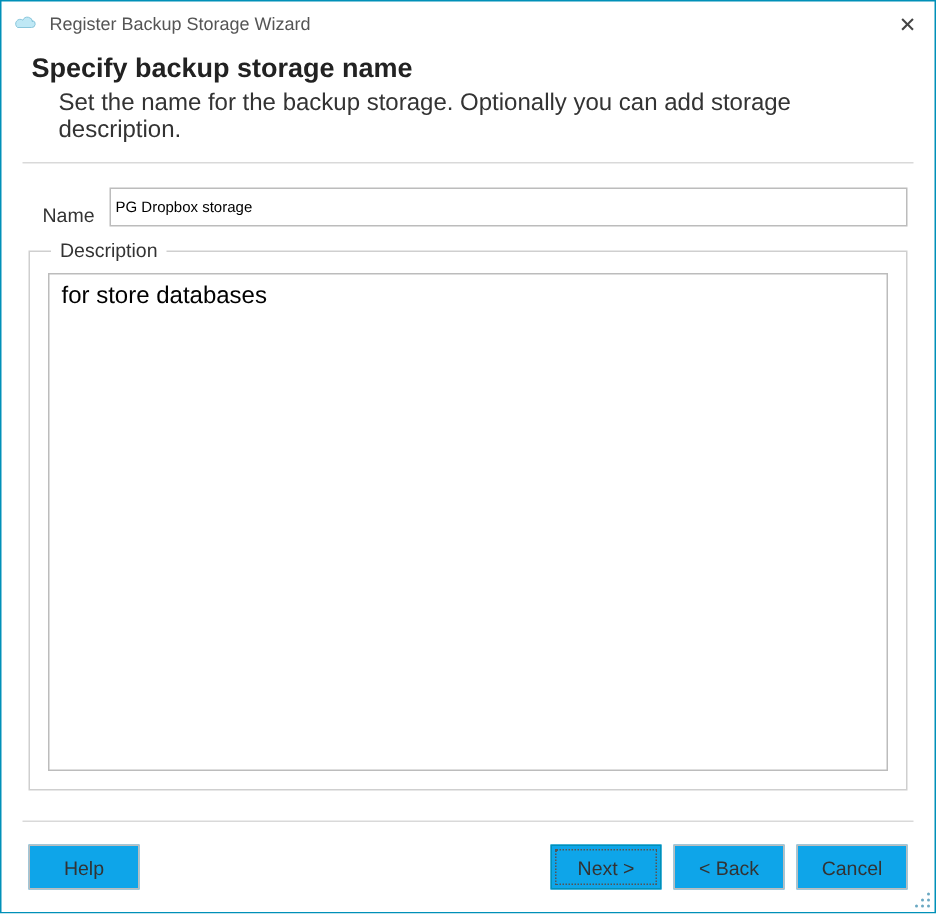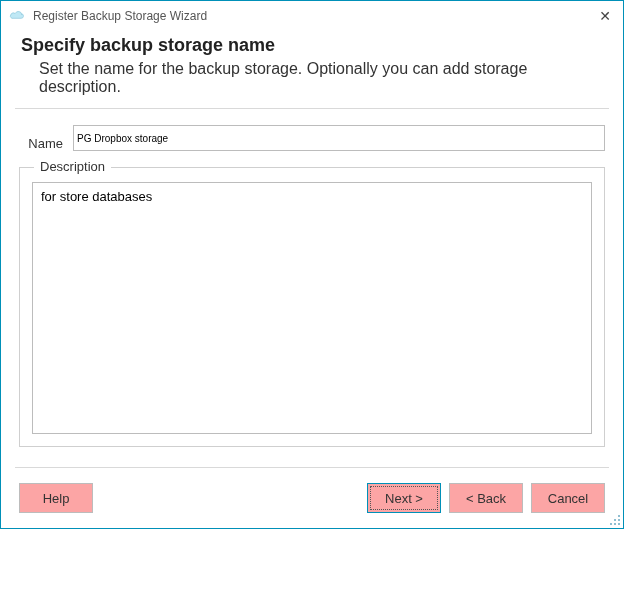--- a/index.html
+++ b/index.html
@@ -5,21 +5,21 @@
     * { box-sizing: border-box; }
     body {
       margin: 0;
       font-family: "Segoe UI", Tahoma, Arial, sans-serif;
       font-size: 13px;
       color: #333;
       background: #fff;
     }
     .window {
       width: 624px;
-      height: 529px;
+      height: 609px;
       border: 1px solid #0090b8;
       background: #fff;
       position: relative;
       display: flex;
       flex-direction: column;
     }
     .titlebar {
       height: 30px;
       display: flex;
       align-items: center;
@@ -109,39 +109,39 @@
       color: #333;
       font-size: 13px;
     }
     .desc-textarea {
       flex: 1;
       width: 100%;
       resize: none;
       border: 1px solid #bcbcbc;
       padding: 6px 8px;
       font-family: inherit;
-      font-size: 13px;
+      font-size: 16px;
       outline: none;
     }
     .footer-sep {
       height: 1px;
       background: #d9d9d9;
       margin: 8px 14px 0 14px;
     }
     .footer {
       height: 60px;
       padding: 14px 18px 14px 18px;
       display: flex;
       align-items: center;
     }
     .btn {
       min-width: 74px;
       height: 30px;
       border: 1px solid #bcbcbc;
-      background: #fca5a5;
+      background: #0ea5e9;
       font-family: inherit;
       font-size: 13px;
       color: #333;
       cursor: pointer;
       padding: 0 12px;
     }
     .btn.primary {
       border: 1px solid #0090b8;
       outline: 1px dotted #555;
       outline-offset: -4px;

